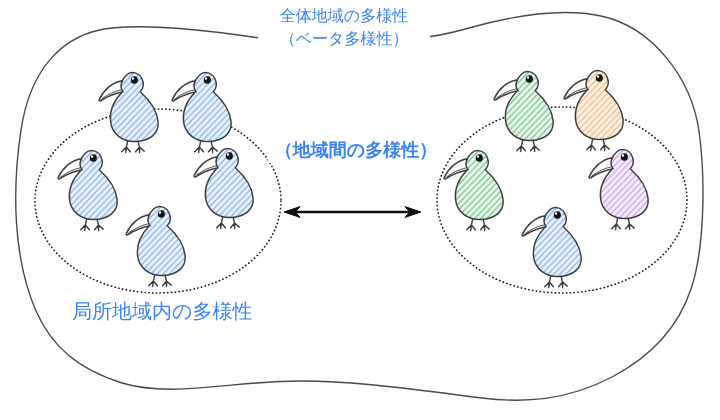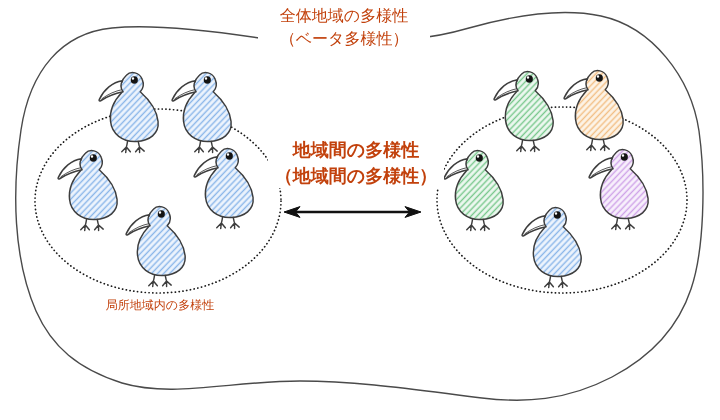--- a/index.html
+++ b/index.html
@@ -7,29 +7,29 @@
     position:relative;
     width:720px;height:420px;
     background:#fff;
     overflow:hidden;
     font-family:"DejaVu Sans","Liberation Sans",sans-serif;
   }
   .stage svg{position:absolute;left:0;top:0;}
   .label{
     position:absolute;
     text-align:center;
-    color:#c2410c;
+    color:#3b82f6;
     background:#fff;
     line-height:1.42;
     white-space:nowrap;
   }
   .label div{background:#fff;}
   .gamma{left:258px;top:5px;width:172px;font-size:16px;}
   .beta{left:268px;top:137px;width:176px;font-size:18px;font-weight:bold;}
-  .alpha{left:72px;top:297px;width:176px;font-size:12px;}
+  .alpha{left:72px;top:297px;width:176px;font-size:20px;}
 </style>
 </head>
 <body>
 
 <div class="stage">
 
   <svg id="scene" width="720" height="420" viewBox="0 0 720 420">
     <defs id="scene-defs">
       <g id="kiwi" stroke="#3d3d3d" stroke-width="2.2" stroke-linecap="round" stroke-linejoin="round">
 
@@ -103,21 +103,20 @@
       <path d="M 421,212 l -16,-5.4 4.5,5.4 -4.5,5.4 Z" stroke-width="1"></path>
     </g>
   </svg>
 
   <div class="label gamma">
     <div>全体地域の多様性</div>
     <div>（ベータ多様性）</div>
   </div>
 
   <div class="label beta">
-    <div>地域間の多様性</div>
     <div>（地域間の多様性）</div>
   </div>
 
   <div class="label alpha">
     <div>局所地域内の多様性</div>
   </div>
 
 </div>
 
 </body></html>

